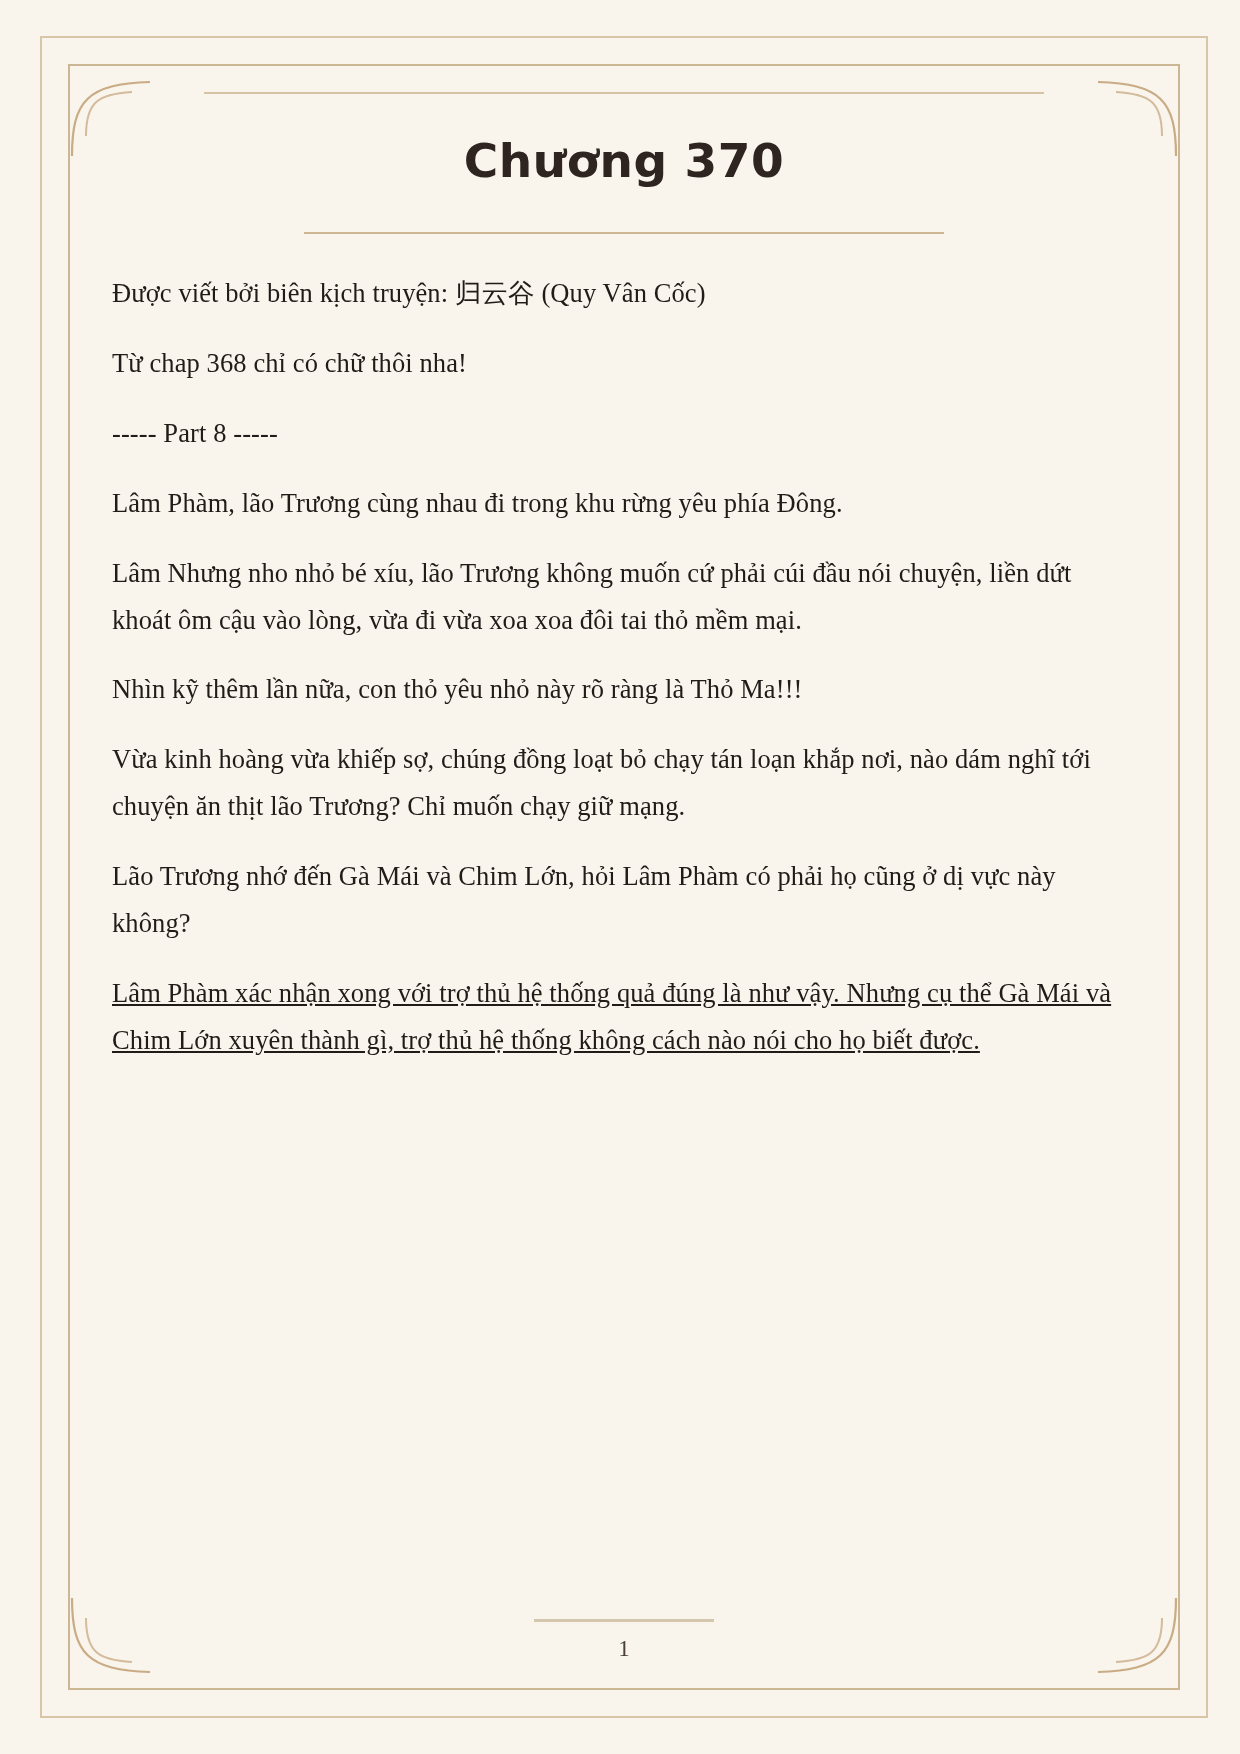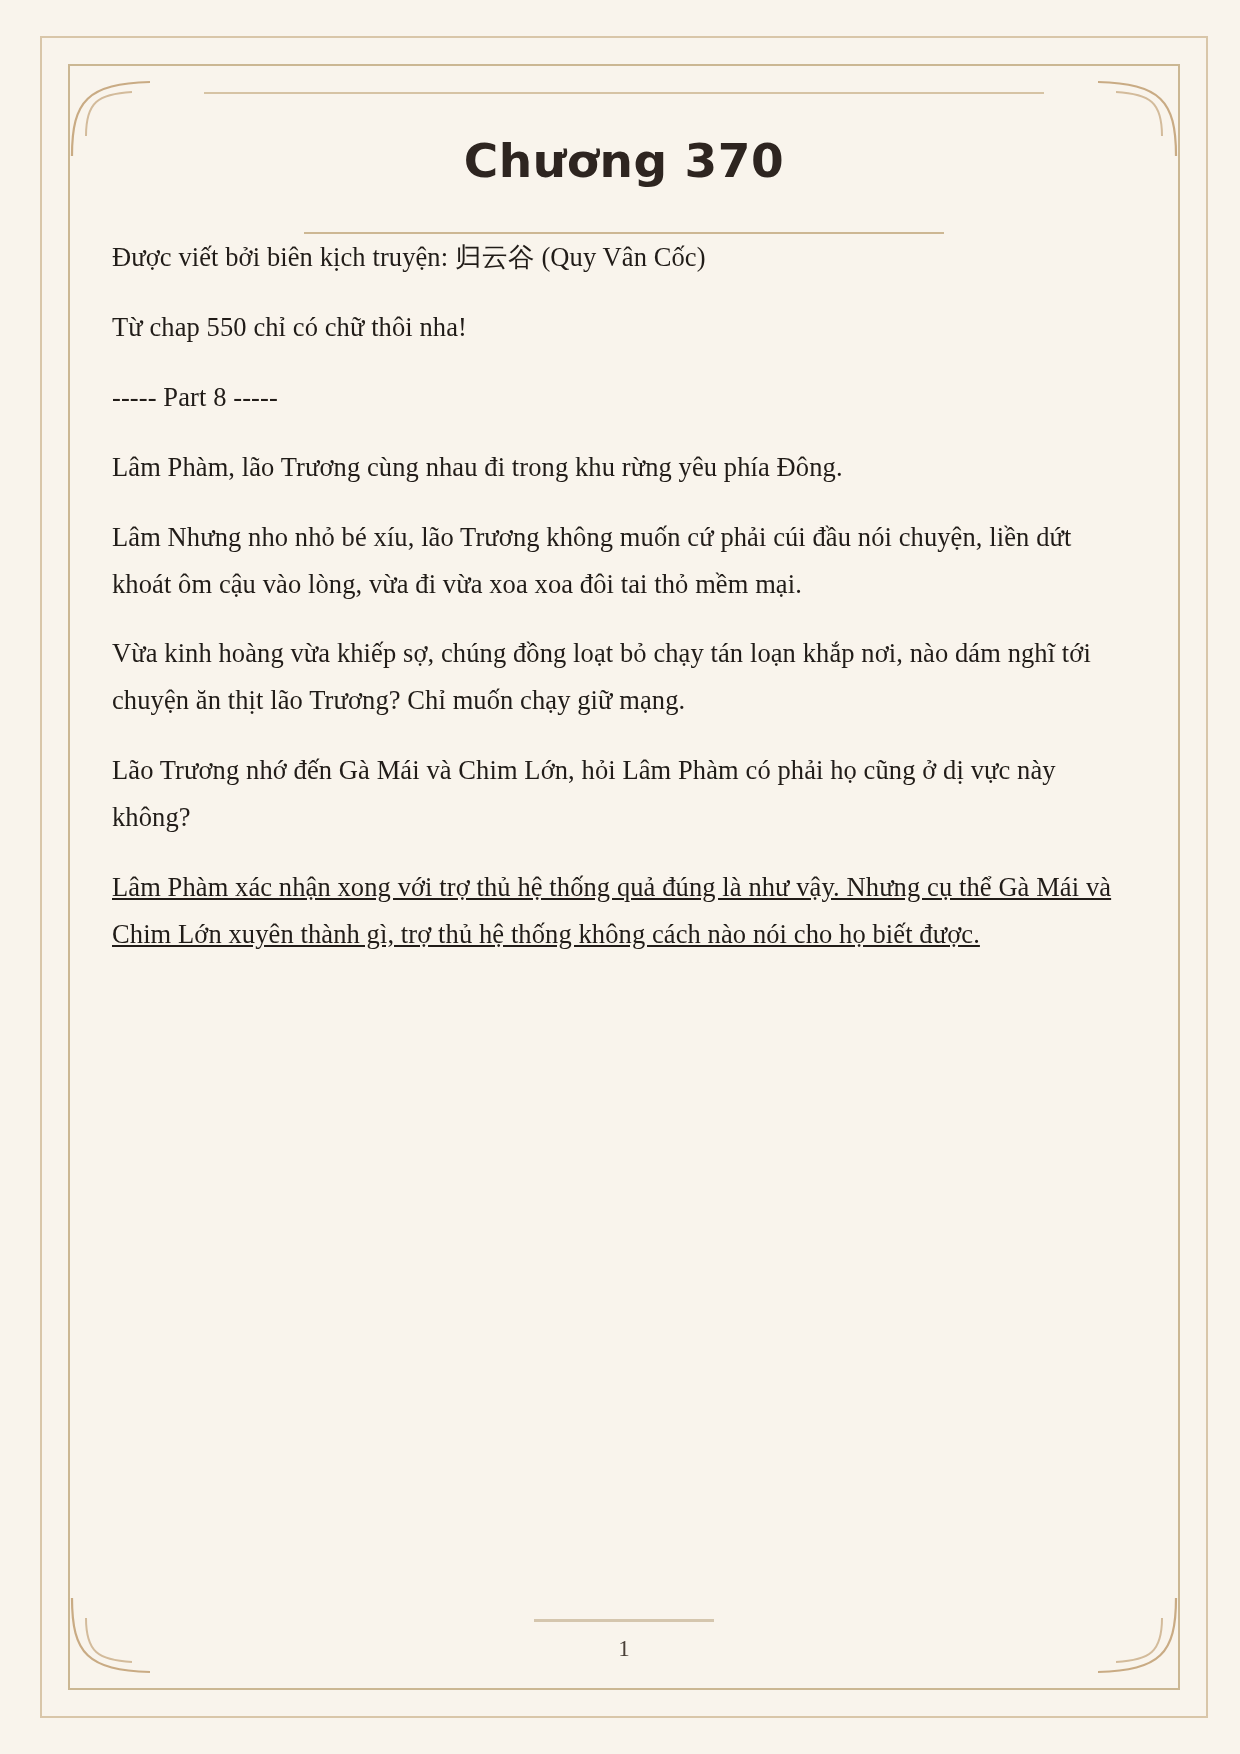--- a/index.html
+++ b/index.html
@@ -77,20 +77,21 @@
   }
 
   .rule-title {
     width: 640px;
     margin: 44px auto 0 auto;
     height: 2px;
     background: #cdb793;
   }
 
   .body-text {
+    margin-top: 36px;
     padding: 0 4px 0 2px;
   }
 
   .para {
     font-size: 26.5px;
     line-height: 1.77;
     color: #211c18;
     margin: 0 0 23px 0;
     text-align: left;
     letter-spacing: 0.1px;
@@ -153,24 +154,25 @@
   <div class="content">
 
     <div class="rule-top"></div>
 
     <h1 class="chapter-title">Chương 370</h1>
 
     <div class="rule-title"></div>
 
     <div class="body-text">
       <p class="para">Được viết bởi biên kịch truyện: 归云谷 (Quy Vân Cốc)</p>
-      <p class="para">Từ chap 550 chỉ có chữ thôi nha!</p>
+      <p class="para">Từ chap 368 chỉ có chữ thôi nha!</p>
       <p class="para">----- Part 8 -----</p>
       <p class="para">Lâm Phàm, lão Trương cùng nhau đi trong khu rừng yêu phía Đông.</p>
       <p class="para">Lâm Nhưng nho nhỏ bé xíu, lão Trương không muốn cứ phải cúi đầu nói chuyện, liền dứt khoát ôm cậu vào lòng, vừa đi vừa xoa xoa đôi tai thỏ mềm mại.</p>
+      <p class="para">Nhìn kỹ thêm lần nữa, con thỏ yêu nhỏ này rõ ràng là Thỏ Ma!!!</p>
       <p class="para">Vừa kinh hoàng vừa khiếp sợ, chúng đồng loạt bỏ chạy tán loạn khắp nơi, nào dám nghĩ tới chuyện ăn thịt lão Trương? Chỉ muốn chạy giữ mạng.</p>
       <p class="para">Lão Trương nhớ đến Gà Mái và Chim Lớn, hỏi Lâm Phàm có phải họ cũng ở dị vực này không?</p>
       <p class="para">Lâm Phàm xác nhận xong với trợ thủ hệ thống quả đúng là như vậy. Nhưng cụ thể Gà Mái và Chim Lớn xuyên thành gì, trợ thủ hệ thống không cách nào nói cho họ biết được.</p>
     </div>
 
   </div>
 
   <div class="footer">
     <div class="footer-rule"></div>
     <div class="page-number">1</div>

